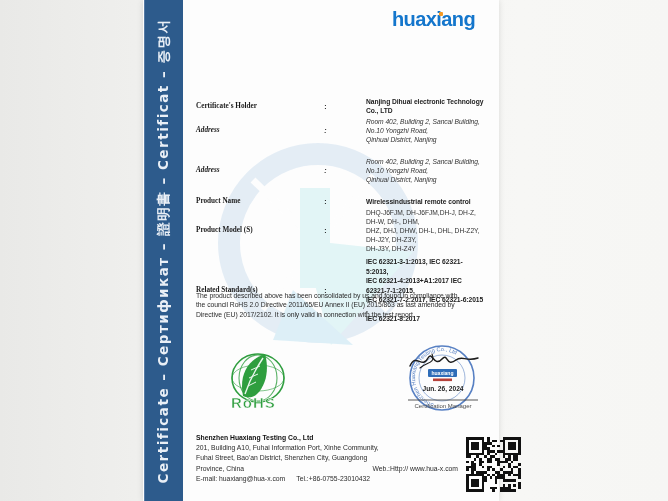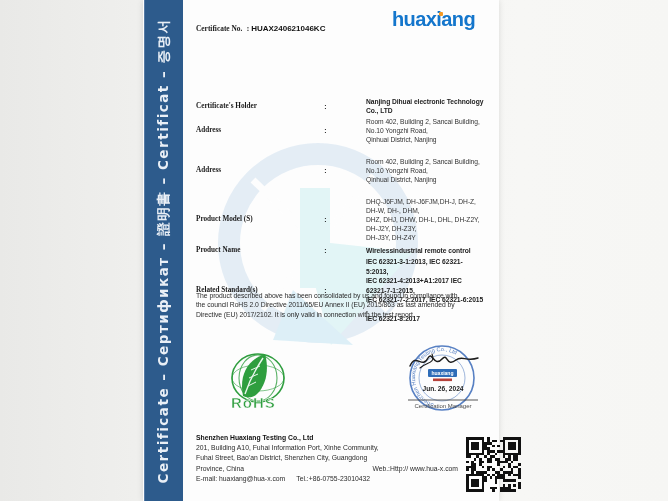--- a/index.html
+++ b/index.html
@@ -41,21 +41,21 @@
     font-family:"Liberation Serif",serif;font-weight:bold;font-size:20.5px;color:#0d0d0d;
     letter-spacing:.2px;
   }
   .fields{position:absolute;left:0;top:97px;width:288px;}
   .frow{display:flex;align-items:center;gap:37px;}
   .frow .flabel{width:89px;flex:none;font-family:"Liberation Serif",serif;font-weight:bold;font-size:7.2px;color:#1a1a1a;line-height:9px;}
   .frow .colon{width:7px;flex:none;font-weight:bold;font-size:7px;text-align:center;}
   .frow .fvalue{flex:1;font-size:6.7px;line-height:9px;color:#333;white-space:pre-line;letter-spacing:-.05px;}
   .frow .fvalue.b{font-weight:bold;color:#222;}
   .frow .fvalue.std{line-height:9.5px;}
-  .mb2{margin-bottom:2px;}.mb4{margin-bottom:4px;}.mb13{margin-bottom:13px;}
+  .mb2{margin-bottom:2px;}.mb4{margin-bottom:4px;}.mb13{margin-bottom:13px;font-style:italic;}
   .paragraph{
     position:absolute;left:0;top:291px;width:288px;
     font-size:6.8px;line-height:9.3px;color:#2b2b2b;white-space:pre-line;letter-spacing:-.05px;
   }
   .rohs{position:absolute;left:31px;top:350px;width:62px;height:64px;}
   .stamp{position:absolute;left:206px;top:344px;width:82px;height:74px;}
   .footer{position:absolute;left:0;top:433px;width:262px;font-size:6.8px;line-height:10.2px;color:#2b2b2b;}
   .footer .company{font-weight:bold;color:#111;}
   .footer .row3{display:flex;justify-content:space-between;}
   .footer .row4{display:flex;gap:11px;}
@@ -76,25 +76,20 @@
       <polygon points="150,290 210,345 130,340" fill="#bfe3f2"></polygon>
     </g>
   </svg>
 
   <div class="band">
     <span class="vtext">Certificate – Сертификат – 證明書 – Certificat – 증명서</span>
   </div>
 
   <div class="content">
 
-    <div class="cert-no-row">
-      <span class="lbl">Certificate No.</span>
-      <span class="lbl"> : </span>
-      <span class="val">HUAX240621046KC</span>
-    </div>
 
     <div class="logo">
       <span>huaxiang</span>
       <span class="dot"></span>
     </div>
 
 
     <div class="fields">
       <div class="frow mb2">
         <span class="flabel">Certificate's Holder</span>
@@ -106,31 +101,31 @@
         <span class="colon">:</span>
         <span class="fvalue">Room 402, Building 2, Sancai Building, No.10 Yongzhi Road,
 Qinhuai District, Nanjing</span>
       </div>
       <div class="frow mb13">
         <span class="flabel">Address</span>
         <span class="colon">:</span>
         <span class="fvalue">Room 402, Building 2, Sancai Building, No.10 Yongzhi Road,
 Qinhuai District, Nanjing</span>
       </div>
+      <div class="frow mb2">
+        <span class="flabel">Product Name</span>
+        <span class="colon">:</span>
+        <span class="fvalue b">Wirelessindustrial remote control</span>
+      </div>
       <div class="frow mb4">
         <span class="flabel">Product Model (S)</span>
         <span class="colon">:</span>
         <span class="fvalue">DHQ-J6FJM, DH-J6FJM,DH-J, DH-Z, DH-W, DH-, DHM,
 DHZ, DHJ, DHW, DH-L, DHL, DH-Z2Y, DH-J2Y, DH-Z3Y,
 DH-J3Y, DH-Z4Y</span>
-      </div>
-      <div class="frow mb2">
-        <span class="flabel">Product Name</span>
-        <span class="colon">:</span>
-        <span class="fvalue b">Wirelessindustrial remote control</span>
       </div>
       <div class="frow mb4">
         <span class="flabel">Related Standard(s)</span>
         <span class="colon">:</span>
         <span class="fvalue b std">IEC 62321-3-1:2013, IEC 62321-5:2013,
 IEC 62321-4:2013+A1:2017 IEC 62321-7-1:2015,
 IEC 62321-7-2:2017, IEC 62321-6:2015 ,
 IEC 62321-8:2017</span>
       </div>
     </div>

